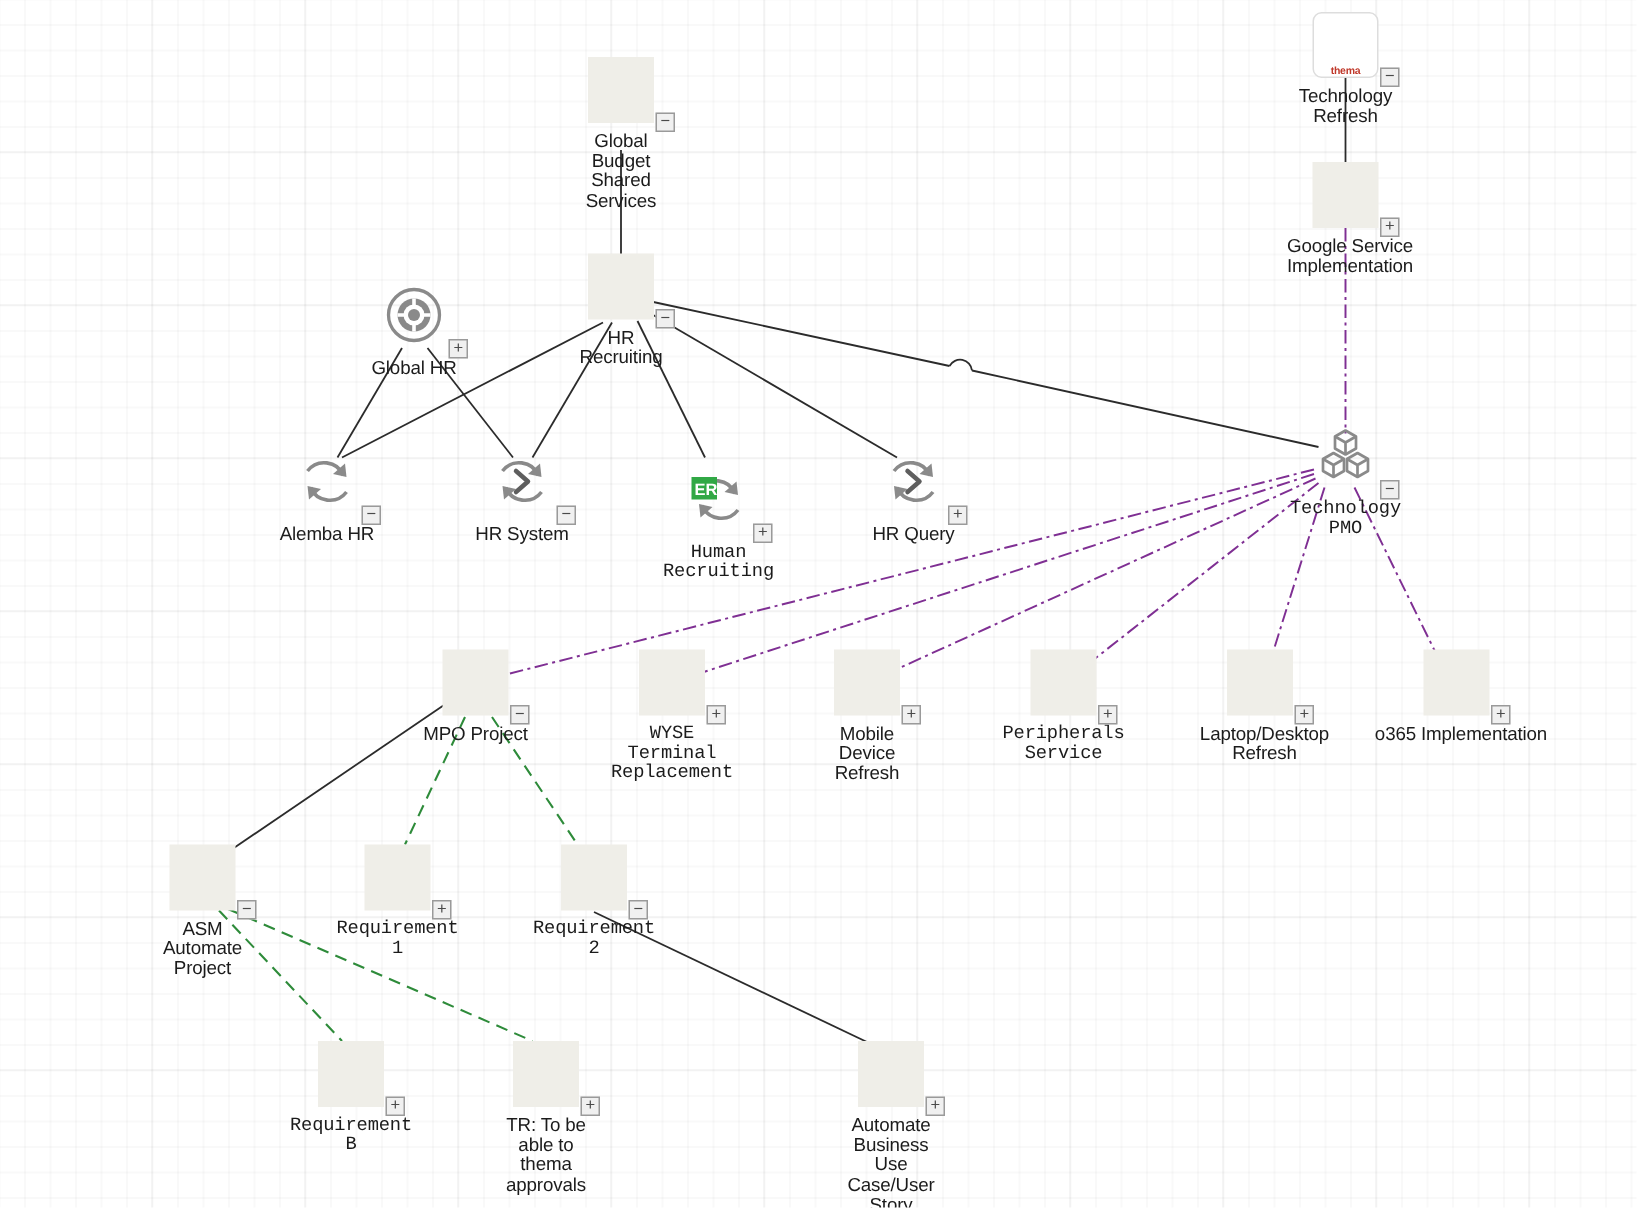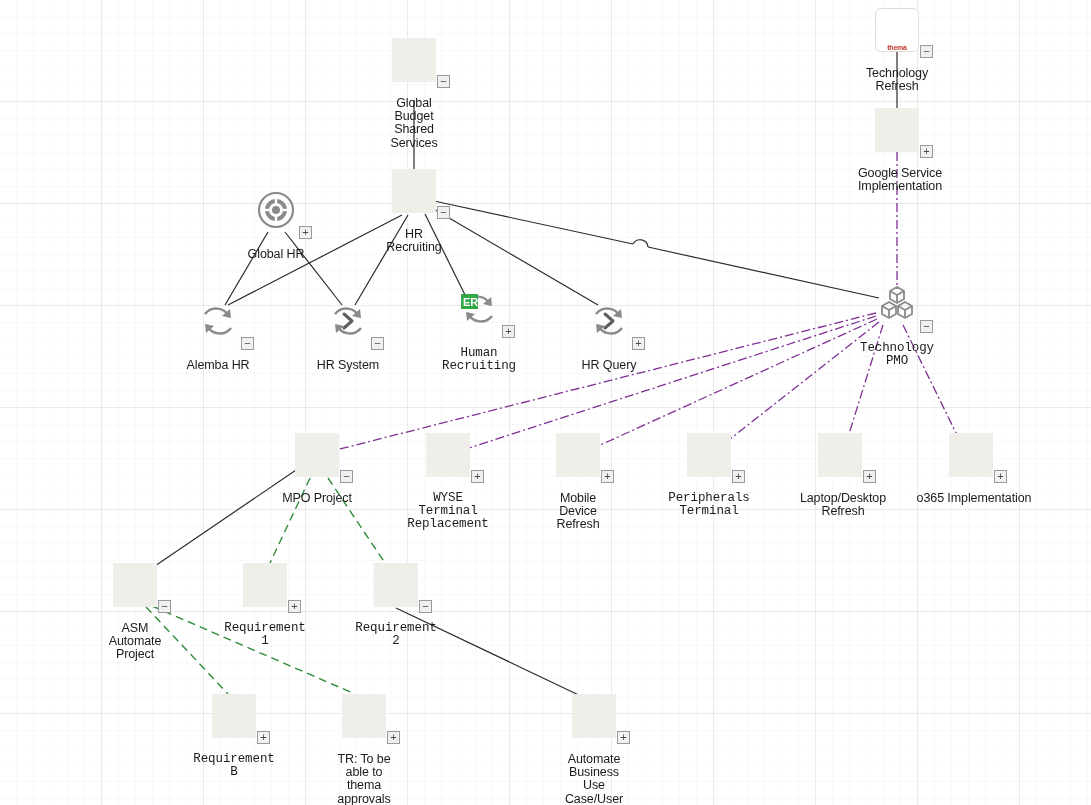--- a/index.html
+++ b/index.html
@@ -41,21 +41,21 @@
     border:1px solid #9a9a9a;
     background:#f0f0f0;
     box-sizing:border-box;
     font-size:11px;
     line-height:11px;
     color:#4a4a4a;
     text-align:center;
     font-family:"Liberation Sans", sans-serif;
   }
   .node .label{
-    margin-top:11px;
+    margin-top:1px;
     font-size:12.5px;
     line-height:13.2px;
     color:#1b1b1b;
     letter-spacing:-0.1px;
     word-wrap:break-word;
   }
   .label-narrow{ width:72px; margin:1px auto 0 auto; }
   .label-mid{ width:96px; margin:1px auto 0 auto;font-family:Liberation Mono, monospace; }
   .label-wide{ width:126px; margin:1px auto 0 auto; }
   .icon-bg{
@@ -221,21 +221,21 @@
         <path fill="#8a8a8a" d="M34 9l1 9-9-2z"></path>
         <path fill="none" stroke="#8a8a8a" stroke-width="2.4" d="M11 25a14 14 0 0 0 24 3"></path>
         <path fill="#8a8a8a" d="M10 33l-1-9 9 2z"></path>
         <path fill="none" stroke="#5e5e5e" stroke-width="3" stroke-linecap="round" stroke-linejoin="round" d="M18 14l8 7-8 7"></path>
       </svg>
       <div class="toggle">−</div>
     </div>
     <div class="label label-narrow">HR System</div>
   </div>
 
-  <div class="node" style="left:479px;top:288px;">
+  <div class="node" style="left:479px;top:312px;">
     <div class="icon-wrap">
       <svg width="44" height="44" viewBox="0 0 44 44">
         <path fill="none" stroke="#8a8a8a" stroke-width="2.4" d="M33 17a14 14 0 0 0-24-3"></path>
         <path fill="#8a8a8a" d="M34 9l1 9-9-2z"></path>
         <path fill="none" stroke="#8a8a8a" stroke-width="2.4" d="M11 25a14 14 0 0 0 24 3"></path>
         <path fill="#8a8a8a" d="M10 33l-1-9 9 2z"></path>
         <rect x="4" y="6" width="17" height="15" fill="#31a845"></rect>
         <text x="6" y="18" font-family="Liberation Sans, sans-serif" font-size="11" font-weight="bold" fill="#ffffff">ER</text>
       </svg>
       <div class="toggle">+</div>
@@ -312,21 +312,21 @@
 
   <div class="node" style="left:709px;top:433px;">
     <div class="icon-wrap">
       <div class="icon-bg"></div>
       <svg width="44" height="44" viewBox="0 0 44 44">
         <path fill="#f58220" d="M9 20c0-6 5-10 12-10 7 0 11 3 12 7 1 3 4 3 4 6 0 2-2 3-3 2l-1 7h-4l-0.5-6c-2 1-4 1.5-6 1.5l-0.5 4.5h-4l-0.5-5c-2-0.5-4-1.5-5.5-3L11 31H8z"></path>
         <path fill="#fff" d="M16 24h3v6h-3zM24 24h3v6h-3z" opacity="0.55"></path>
       </svg>
       <div class="toggle">+</div>
     </div>
-    <div class="label label-mid">Peripherals Terminal</div>
+    <div class="label label-mid">Peripherals Service</div>
   </div>
 
   <div class="node" style="left:840px;top:433px;">
     <div class="icon-wrap">
       <div class="icon-bg"></div>
       <svg width="44" height="44" viewBox="0 0 44 44">
         <path fill="#f58220" d="M9 20c0-6 5-10 12-10 7 0 11 3 12 7 1 3 4 3 4 6 0 2-2 3-3 2l-1 7h-4l-0.5-6c-2 1-4 1.5-6 1.5l-0.5 4.5h-4l-0.5-5c-2-0.5-4-1.5-5.5-3L11 31H8z"></path>
         <path fill="#fff" d="M16 24h3v6h-3zM24 24h3v6h-3z" opacity="0.55"></path>
       </svg>
       <div class="toggle">+</div>

